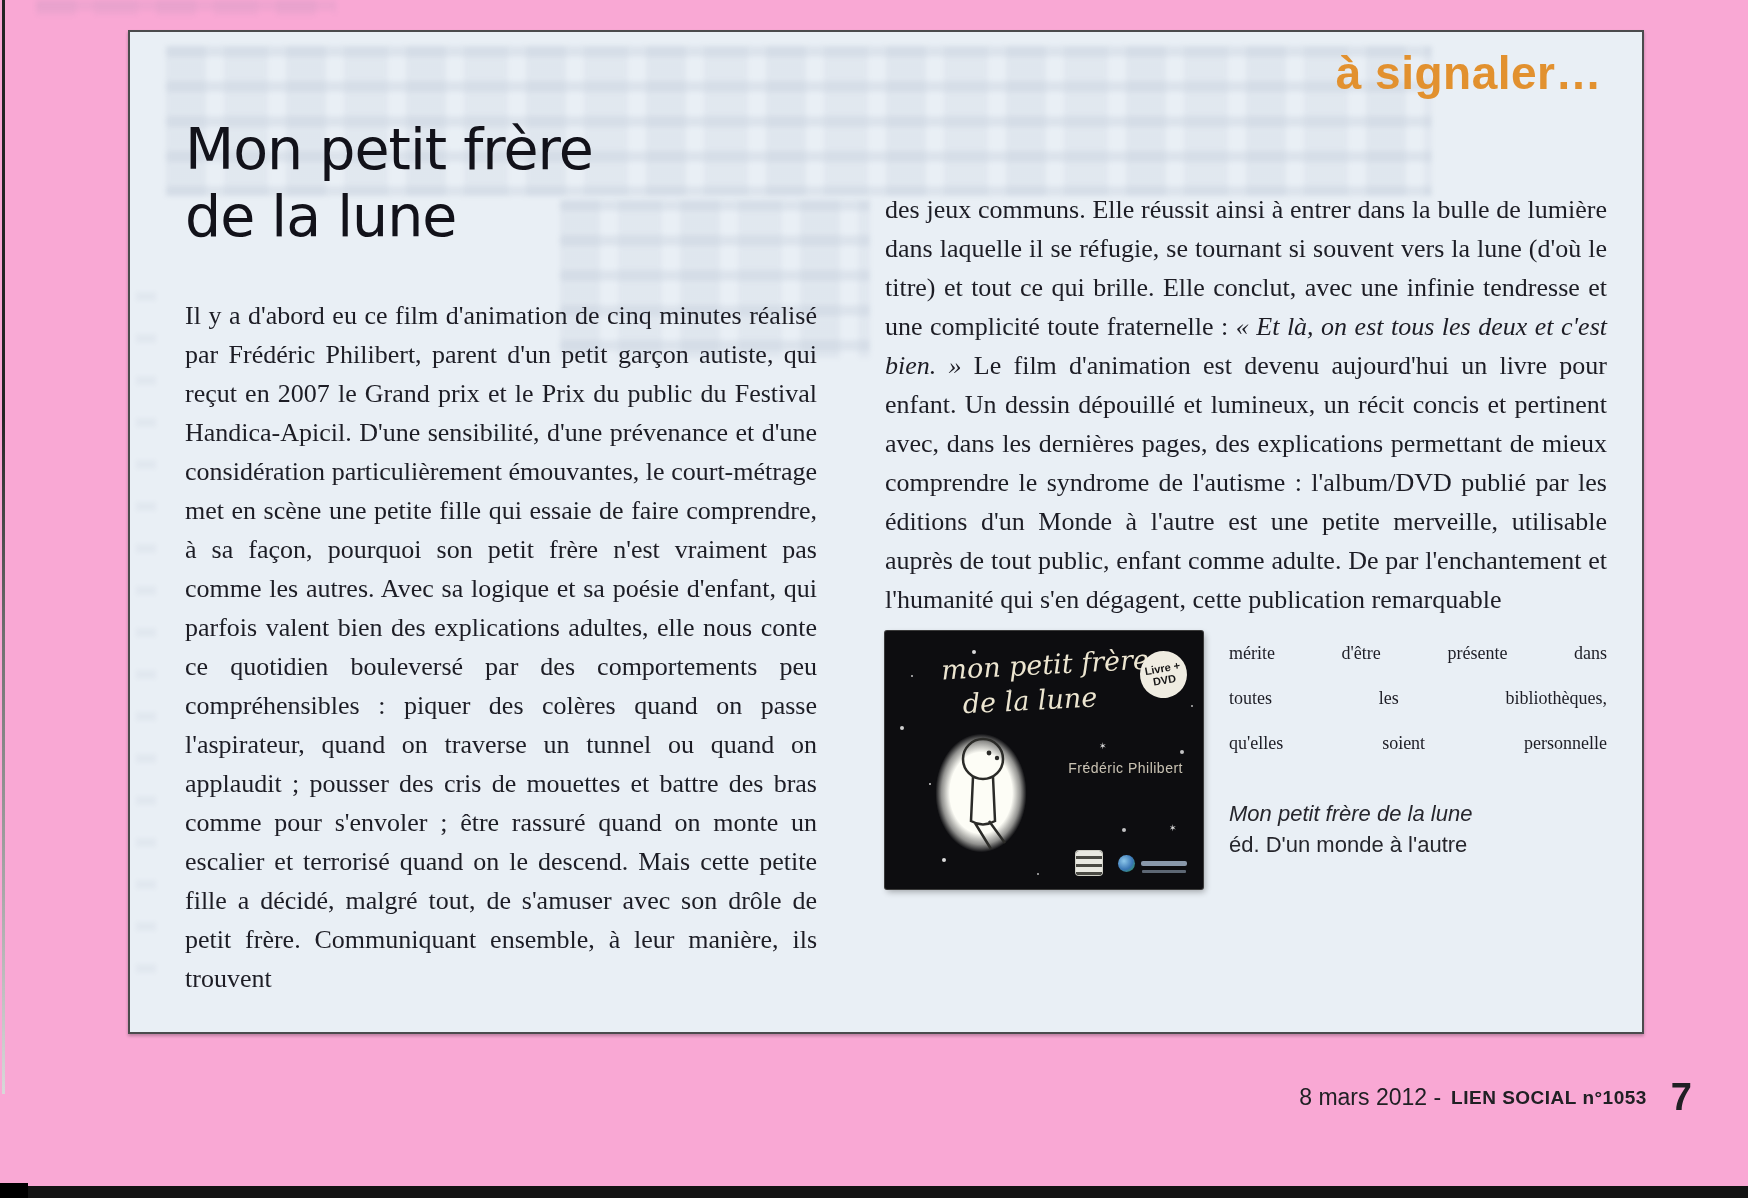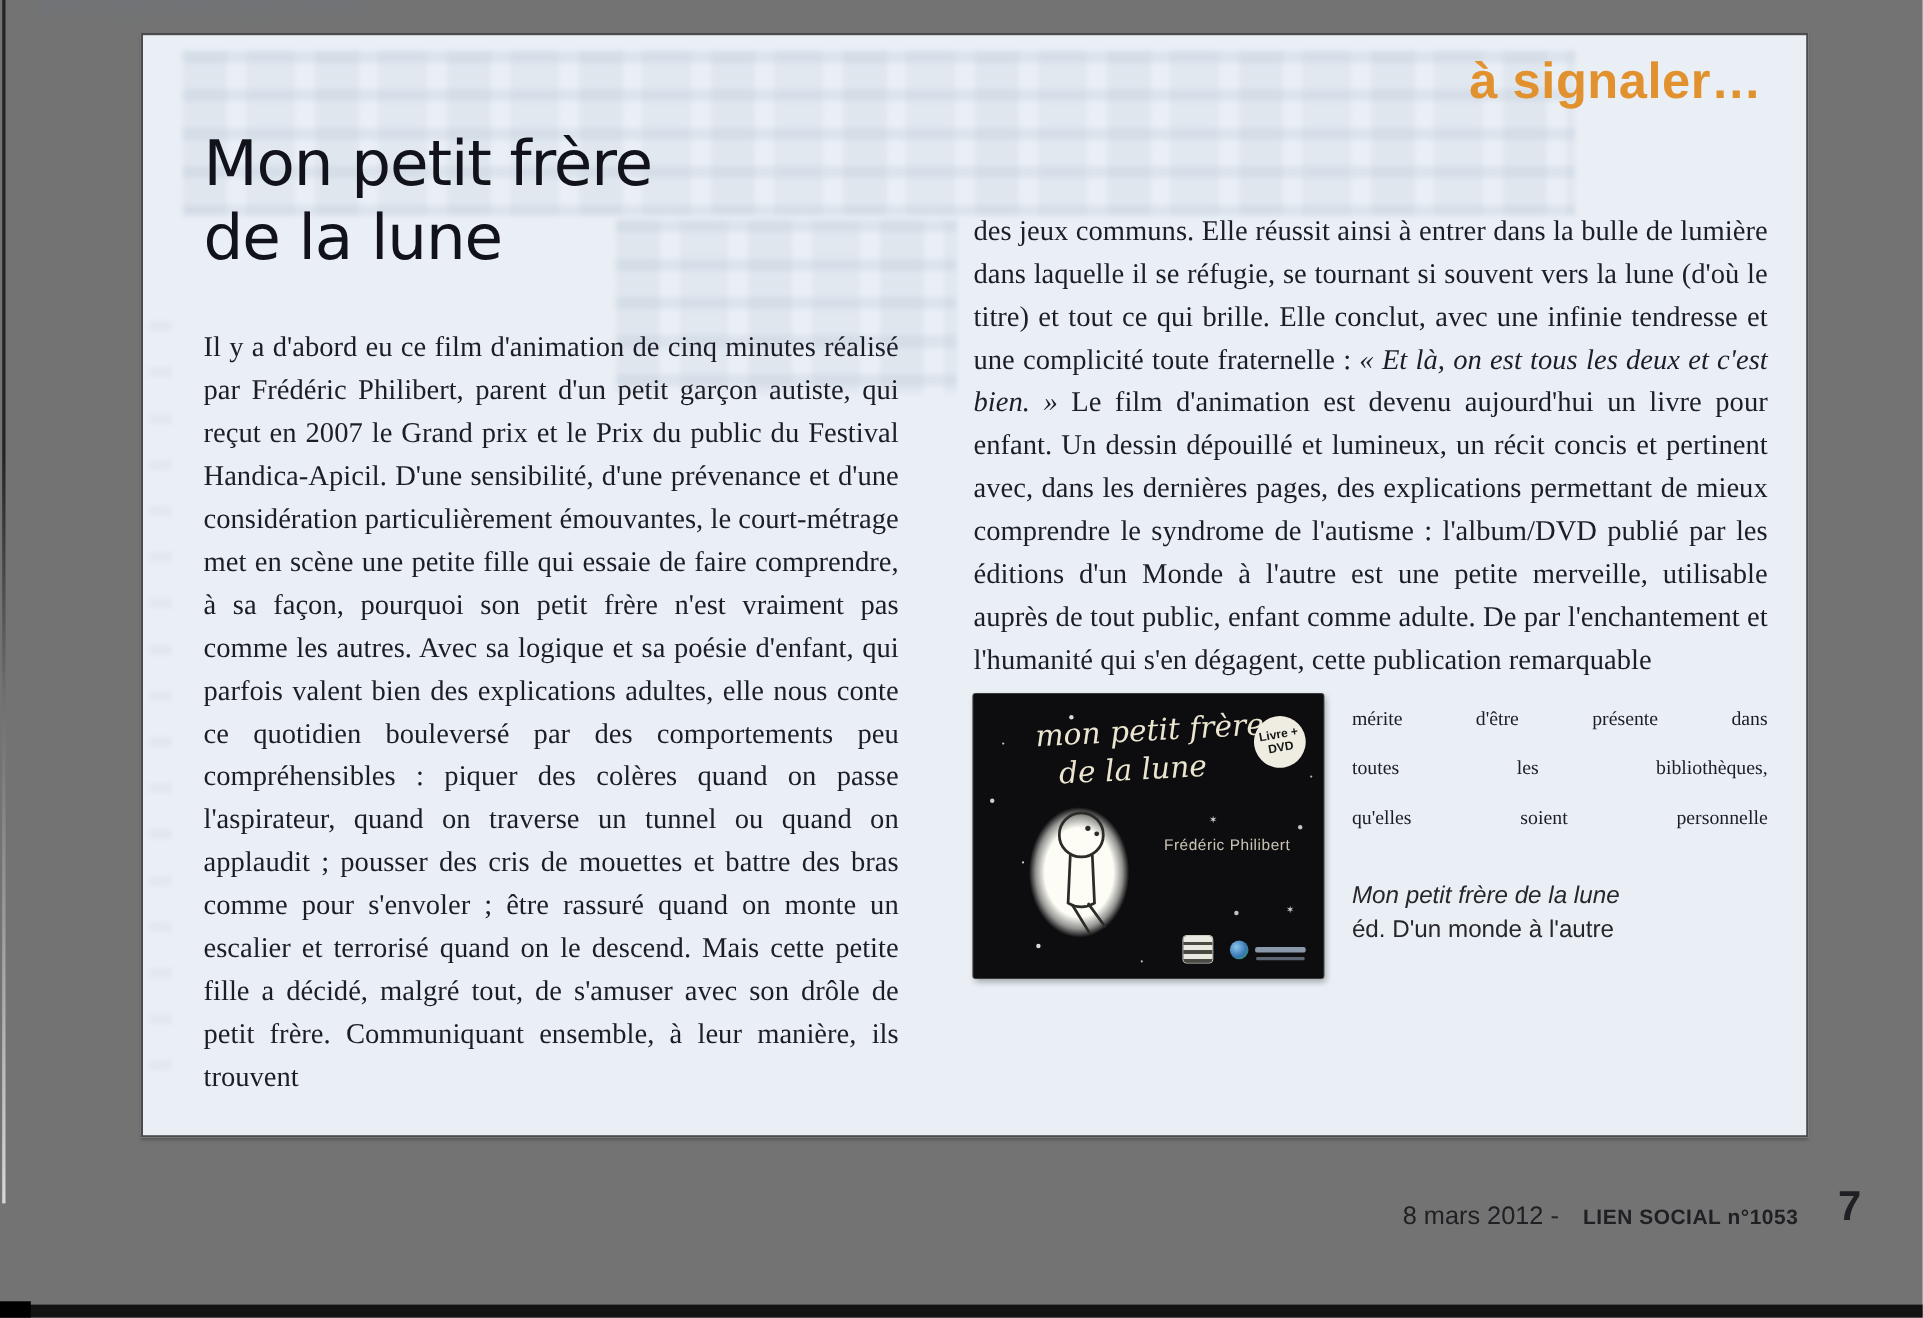--- a/index.html
+++ b/index.html
@@ -1,17 +1,17 @@
 <!DOCTYPE html>
 <html><head>
 <meta charset="utf-8">
 <style>
   html,body{margin:0;padding:0;}
   body{width:1748px;height:1198px;background:#fbfbfb;overflow:hidden;}
-  .page{position:relative;width:1748px;height:1198px;background:#737373;font-family:"Liberation Serif",serif;}
+  .page{position:relative;width:1748px;height:1198px;background:#f9a8d4;font-family:"Liberation Serif",serif;}
 
   
   .left-edge-line{position:absolute;left:2px;top:0;width:3px;height:1094px;
     background:linear-gradient(180deg,#242424 0 38%,#6f6f6f 58%,#a9a9a9 82%,#d8d8d8 100%);}
   .bottom-bar{position:absolute;left:0;top:1186px;width:1748px;height:12px;background:#131313;}
   .bottom-bar::before{content:"";position:absolute;left:0;top:-3px;width:28px;height:15px;background:#000;}
 
   .ghost{position:absolute;pointer-events:none;filter:blur(2.5px);opacity:.55;
     background-image:
       repeating-linear-gradient(90deg, rgba(98,118,150,.13) 0 40px, transparent 40px 58px,
@@ -49,21 +49,21 @@
   .cover{position:relative;flex:0 0 auto;width:318px;height:258px;background:#0d0d10;
     border-radius:2px;box-shadow:0 0 0 1px #3a3a3a, 2px 3px 6px rgba(0,0,0,.3);overflow:hidden;}
   .cover-title{position:absolute;left:48px;top:16px;width:226px;text-align:center;
     font-family:"DejaVu Serif",serif;font-style:italic;font-size:27px;line-height:35px;
     color:#ece5d0;transform:rotate(-3deg);}
   .cover-title .ct2{display:block;margin-left:-34px;}
   .moon{position:absolute;left:36px;top:84px;width:120px;height:156px;
     background:radial-gradient(ellipse 50% 50% at 50% 50%, #fdfdf6 0 52%, rgba(253,253,246,.55) 66%, transparent 76%);
     filter:blur(.4px);}
   .child-svg{position:absolute;left:24px;top:16px;}
-  .cover-author{position:absolute;right:30px;top:118px;
+  .cover-author{position:absolute;right:20px;top:118px;
     font-family:"Liberation Sans",sans-serif;font-size:14px;letter-spacing:.5px;color:rgba(226,219,200,.88);}
   .badge{position:absolute;right:16px;top:20px;width:47px;height:47px;border-radius:50%;
     background:#efece1;color:#151515;font-family:"Liberation Sans",sans-serif;font-size:11px;font-weight:bold;
     display:flex;align-items:center;justify-content:center;text-align:center;line-height:1.05;
     transform:rotate(-10deg);padding:2px;box-sizing:border-box;}
   .star-dots{position:absolute;left:0;top:0;width:2px;height:2px;background:transparent;border-radius:50%;
     box-shadow:
       88px 20px 0 1px rgba(255,255,255,.85), 268px 30px 0 1px rgba(255,255,255,.8),
       296px 120px 0 1px rgba(255,255,255,.75), 16px 96px 0 1px rgba(255,255,255,.8),
       44px 152px 0 0 rgba(255,255,255,.8), 58px 228px 0 1px rgba(255,255,255,.85),
@@ -73,21 +73,21 @@
   .star-glyph{position:absolute;color:#fff;font-size:11px;opacity:.85;font-family:"DejaVu Sans",sans-serif;}
   .logos{position:absolute;right:16px;bottom:14px;display:flex;gap:16px;align-items:center;}
   .logo-dvd{width:26px;height:24px;border-radius:3px;
     background:repeating-linear-gradient(180deg,#e9e9e2 0 5px,#4a4a44 5px 8px);box-shadow:0 0 0 1px #cfcfc6;}
   .logo-world{display:flex;align-items:center;gap:6px;}
   .logo-globe{width:17px;height:17px;border-radius:50%;
     background:radial-gradient(circle at 35% 35%, #8cc7ea, #3a77b5 55%, #2c9a4b 95%);}
   .logo-text-bar{width:46px;height:5px;border-radius:2px;background:rgba(160,178,198,.85);box-shadow:0 8px 0 -1px rgba(160,178,198,.55);}
 
   
-  .footer{position:absolute;top:1076px;right:56px;display:flex;align-items:flex-end;gap:22px;
+  .footer{position:absolute;top:1076px;right:56px;display:flex;align-items:center;gap:10px;
     font-family:"Liberation Sans",sans-serif;color:#202024;}
   .footer .f-date{font-size:23px;}
   .footer .f-issue{font-size:19px;font-weight:bold;letter-spacing:.5px;}
   .footer .f-page{font-size:38px;font-weight:bold;margin-left:14px;}
 </style>
 </head>
 <body>
 
 <div class="page">
 

